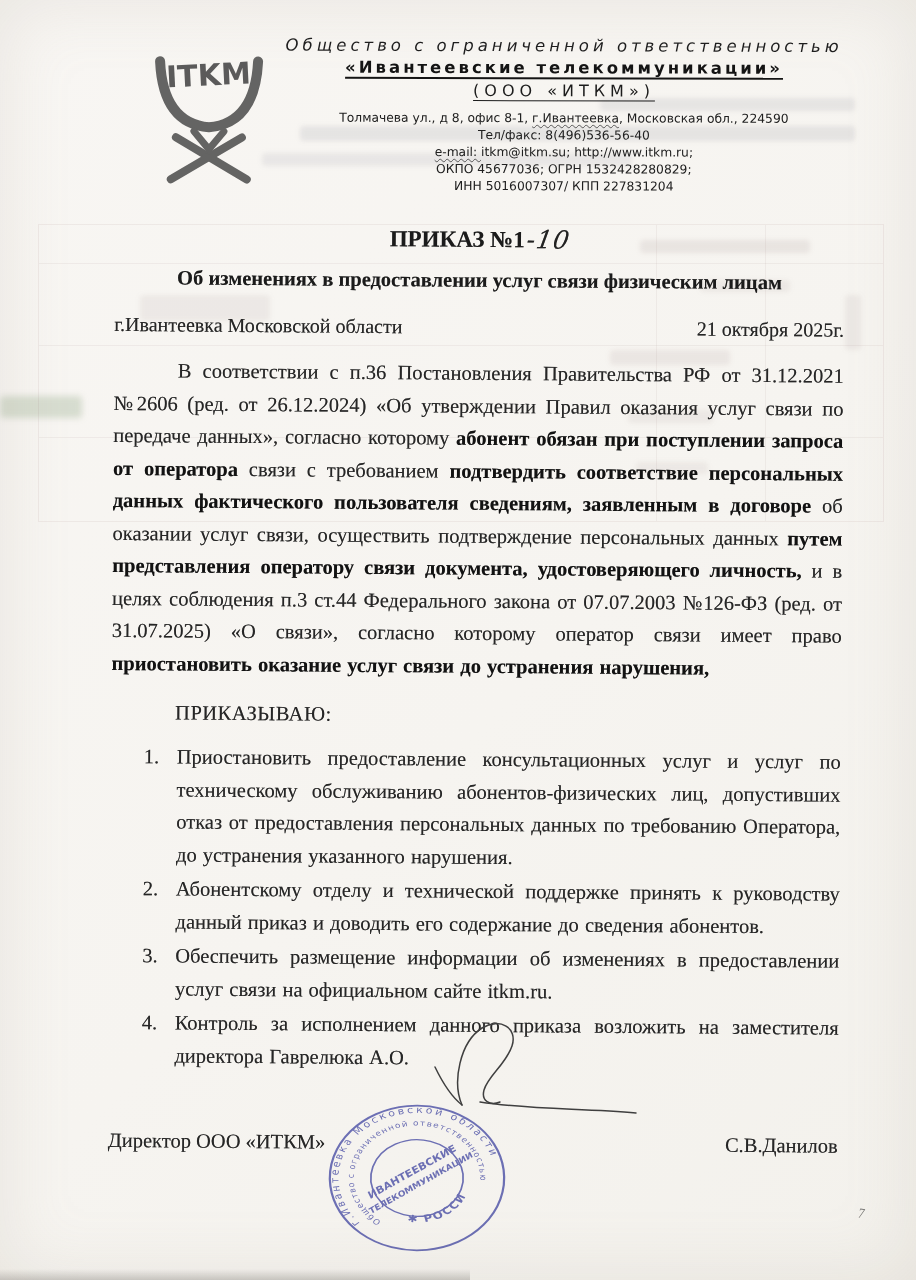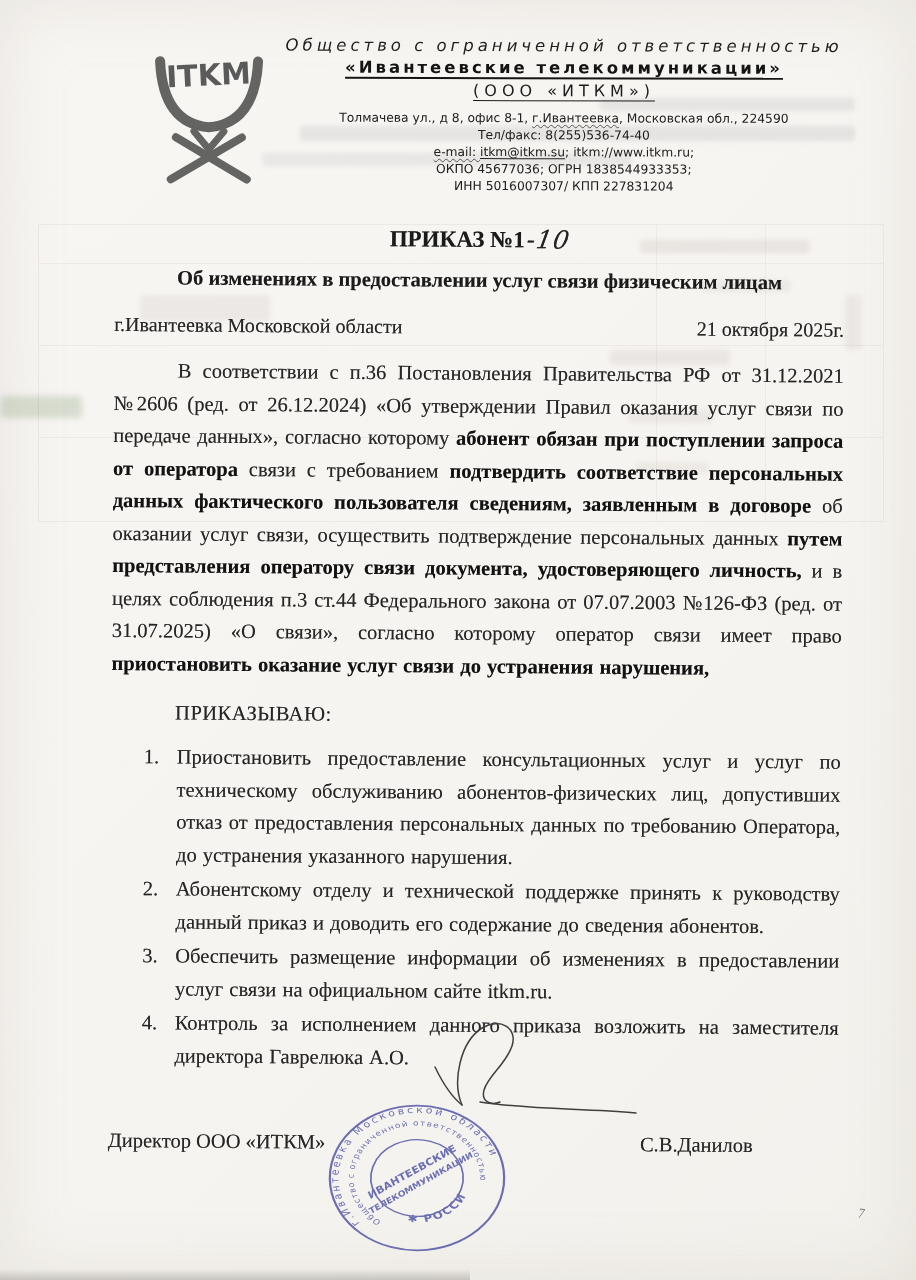--- a/index.html
+++ b/index.html
@@ -25,39 +25,39 @@
   .logo{position:absolute;left:146px;top:40px;width:126px;height:148px;}
   .hdr-text{margin-left:278px;width:572px;text-align:center;
     font-family:"DejaVu Sans", sans-serif;}
   .org-type{font-style:italic;font-size:16.5px;letter-spacing:4px;color:#1e1e1e;}
   .org-name{font-weight:bold;font-size:16.5px;letter-spacing:3px;margin-top:3px;
     text-decoration:underline;text-decoration-thickness:1.5px;text-underline-offset:4px;color:#141414;}
   .org-short{font-size:16px;letter-spacing:5px;margin-top:4px;
     text-decoration:underline;text-decoration-thickness:1.2px;text-underline-offset:4px;color:#1c1c1c;}
   .contacts{margin-top:10px;font-size:12.3px;line-height:17px;color:#202020;}
   .u-wavy{text-decoration:underline wavy rgba(55,55,55,.8);text-decoration-thickness:1px;text-underline-offset:2px;text-align:right;}
-  .u-solid{text-decoration:underline;text-decoration-thickness:1px;text-underline-offset:2px;}
+  .u-solid{text-decoration-thickness:1px;text-underline-offset:2px;}
   
   .doc{position:relative;z-index:1;margin:0 71px 0 115px;transform:rotate(.45deg);
     transform-origin:0 0;text-shadow:0 0 .4px rgba(45,45,45,.55);}
   .title{margin:26px 0 0;text-align:center;font-size:23px;font-weight:bold;color:#1b1b1b;}
   .hand{display:inline-block;font-family:"DejaVu Serif",serif;font-style:italic;font-weight:500;
     font-size:25px;letter-spacing:1px;transform:skewX(-9deg);margin-left:2px;position:relative;top:1px;color:#222;}
   .subject{margin:16px 0 0;text-align:center;font-size:20.5px;font-weight:bold;color:#1b1b1b;}
   .meta-row{display:flex;justify-content:space-between;margin-top:24px;font-size:20px;}
   .intro{margin:18px 0 0;font-size:20.5px;line-height:32.5px;text-align:justify;
     text-indent:64px;word-spacing:1px;}
   .intro .b,.b{font-weight:bold;color:#121212;}
   .resolve{margin:22px 0 0;font-size:20.5px;text-indent:64px;letter-spacing:.5px;}
   .orders{margin:16px 0 0;padding:0;list-style:none;font-size:20.5px;line-height:32.5px;}
   .orders li{display:flex;margin:0 0 2px 33px;}
   .orders .num{flex:0 0 33px;}
   .orders .txt{flex:1;text-align:justify;word-spacing:1px;}
   .sig-row{display:flex;justify-content:space-between;margin-top:58px;font-size:20.5px;}
-  .sig-name{margin-right:85px;}
+  .sig-name{}
   
   .autograph{position:absolute;left:380px;top:1012px;width:270px;height:115px;z-index:3;}
   .stamp-wrap{position:absolute;left:323px;top:1100px;width:188px;height:156px;z-index:2;
     opacity:.85;mix-blend-mode:multiply;}
   .pagemark{position:absolute;left:857px;top:1206px;z-index:1;font-family:"DejaVu Serif",serif;
     font-style:italic;font-size:13px;color:#4a4a4a;opacity:.75;transform:rotate(9deg) scaleX(.8);}
   .scan-edge{position:absolute;left:0;top:1269px;width:470px;height:11px;z-index:1;
     background:linear-gradient(to top,rgba(110,105,100,.30),rgba(110,105,100,0));}
 </style>
 </head>
@@ -97,23 +97,23 @@
         </g>
         <text x="63" y="46" text-anchor="middle" fill="#4a4a4a" opacity=".9" font-family="DejaVu Sans, sans-serif" font-size="30" font-weight="bold" transform="rotate(-3 63 46)">ITKM</text>
       </svg>
     </div>
     <div class="hdr-text">
       <div class="org-type">Общество с ограниченной ответственностью</div>
       <div class="org-name">«Ивантеевские телекоммуникации»</div>
       <div class="org-short">(ООО «ИТКМ»)</div>
       <div class="contacts">
         <div><span>Толмачева ул., д 8, офис 8-1, </span><span class="u-wavy">г.Ивантеевка</span><span>, Московская обл., 224590</span></div>
-        <div><span>Тел/факс: 8(255)536-74-40</span></div>
-        <div><span class="u-wavy">e-mail: </span><span class="u-solid">itkm@itkm.su</span><span>; itkm://www.itkm.ru;</span></div>
-        <div><span>ОКПО 45677036; ОГРН 1838544933353;</span></div>
+        <div><span>Тел/факс: 8(496)536-56-40</span></div>
+        <div><span class="u-wavy">e-mail: </span><span class="u-solid">itkm@itkm.su</span><span>; http://www.itkm.ru;</span></div>
+        <div><span>ОКПО 45677036; ОГРН 1532428280829;</span></div>
         <div><span>ИНН 5016007307/ КПП 227831204</span></div>
       </div>
     </div>
   </header>
 
   <main class="doc">
     <h1 class="title"><span>ПРИКАЗ №1</span><span class="hand">-10</span></h1>
     <h2 class="subject">Об изменениях в предоставлении услуг связи физическим лицам</h2>
     <div class="meta-row">
       <span>г.Ивантеевка Московской области</span>

